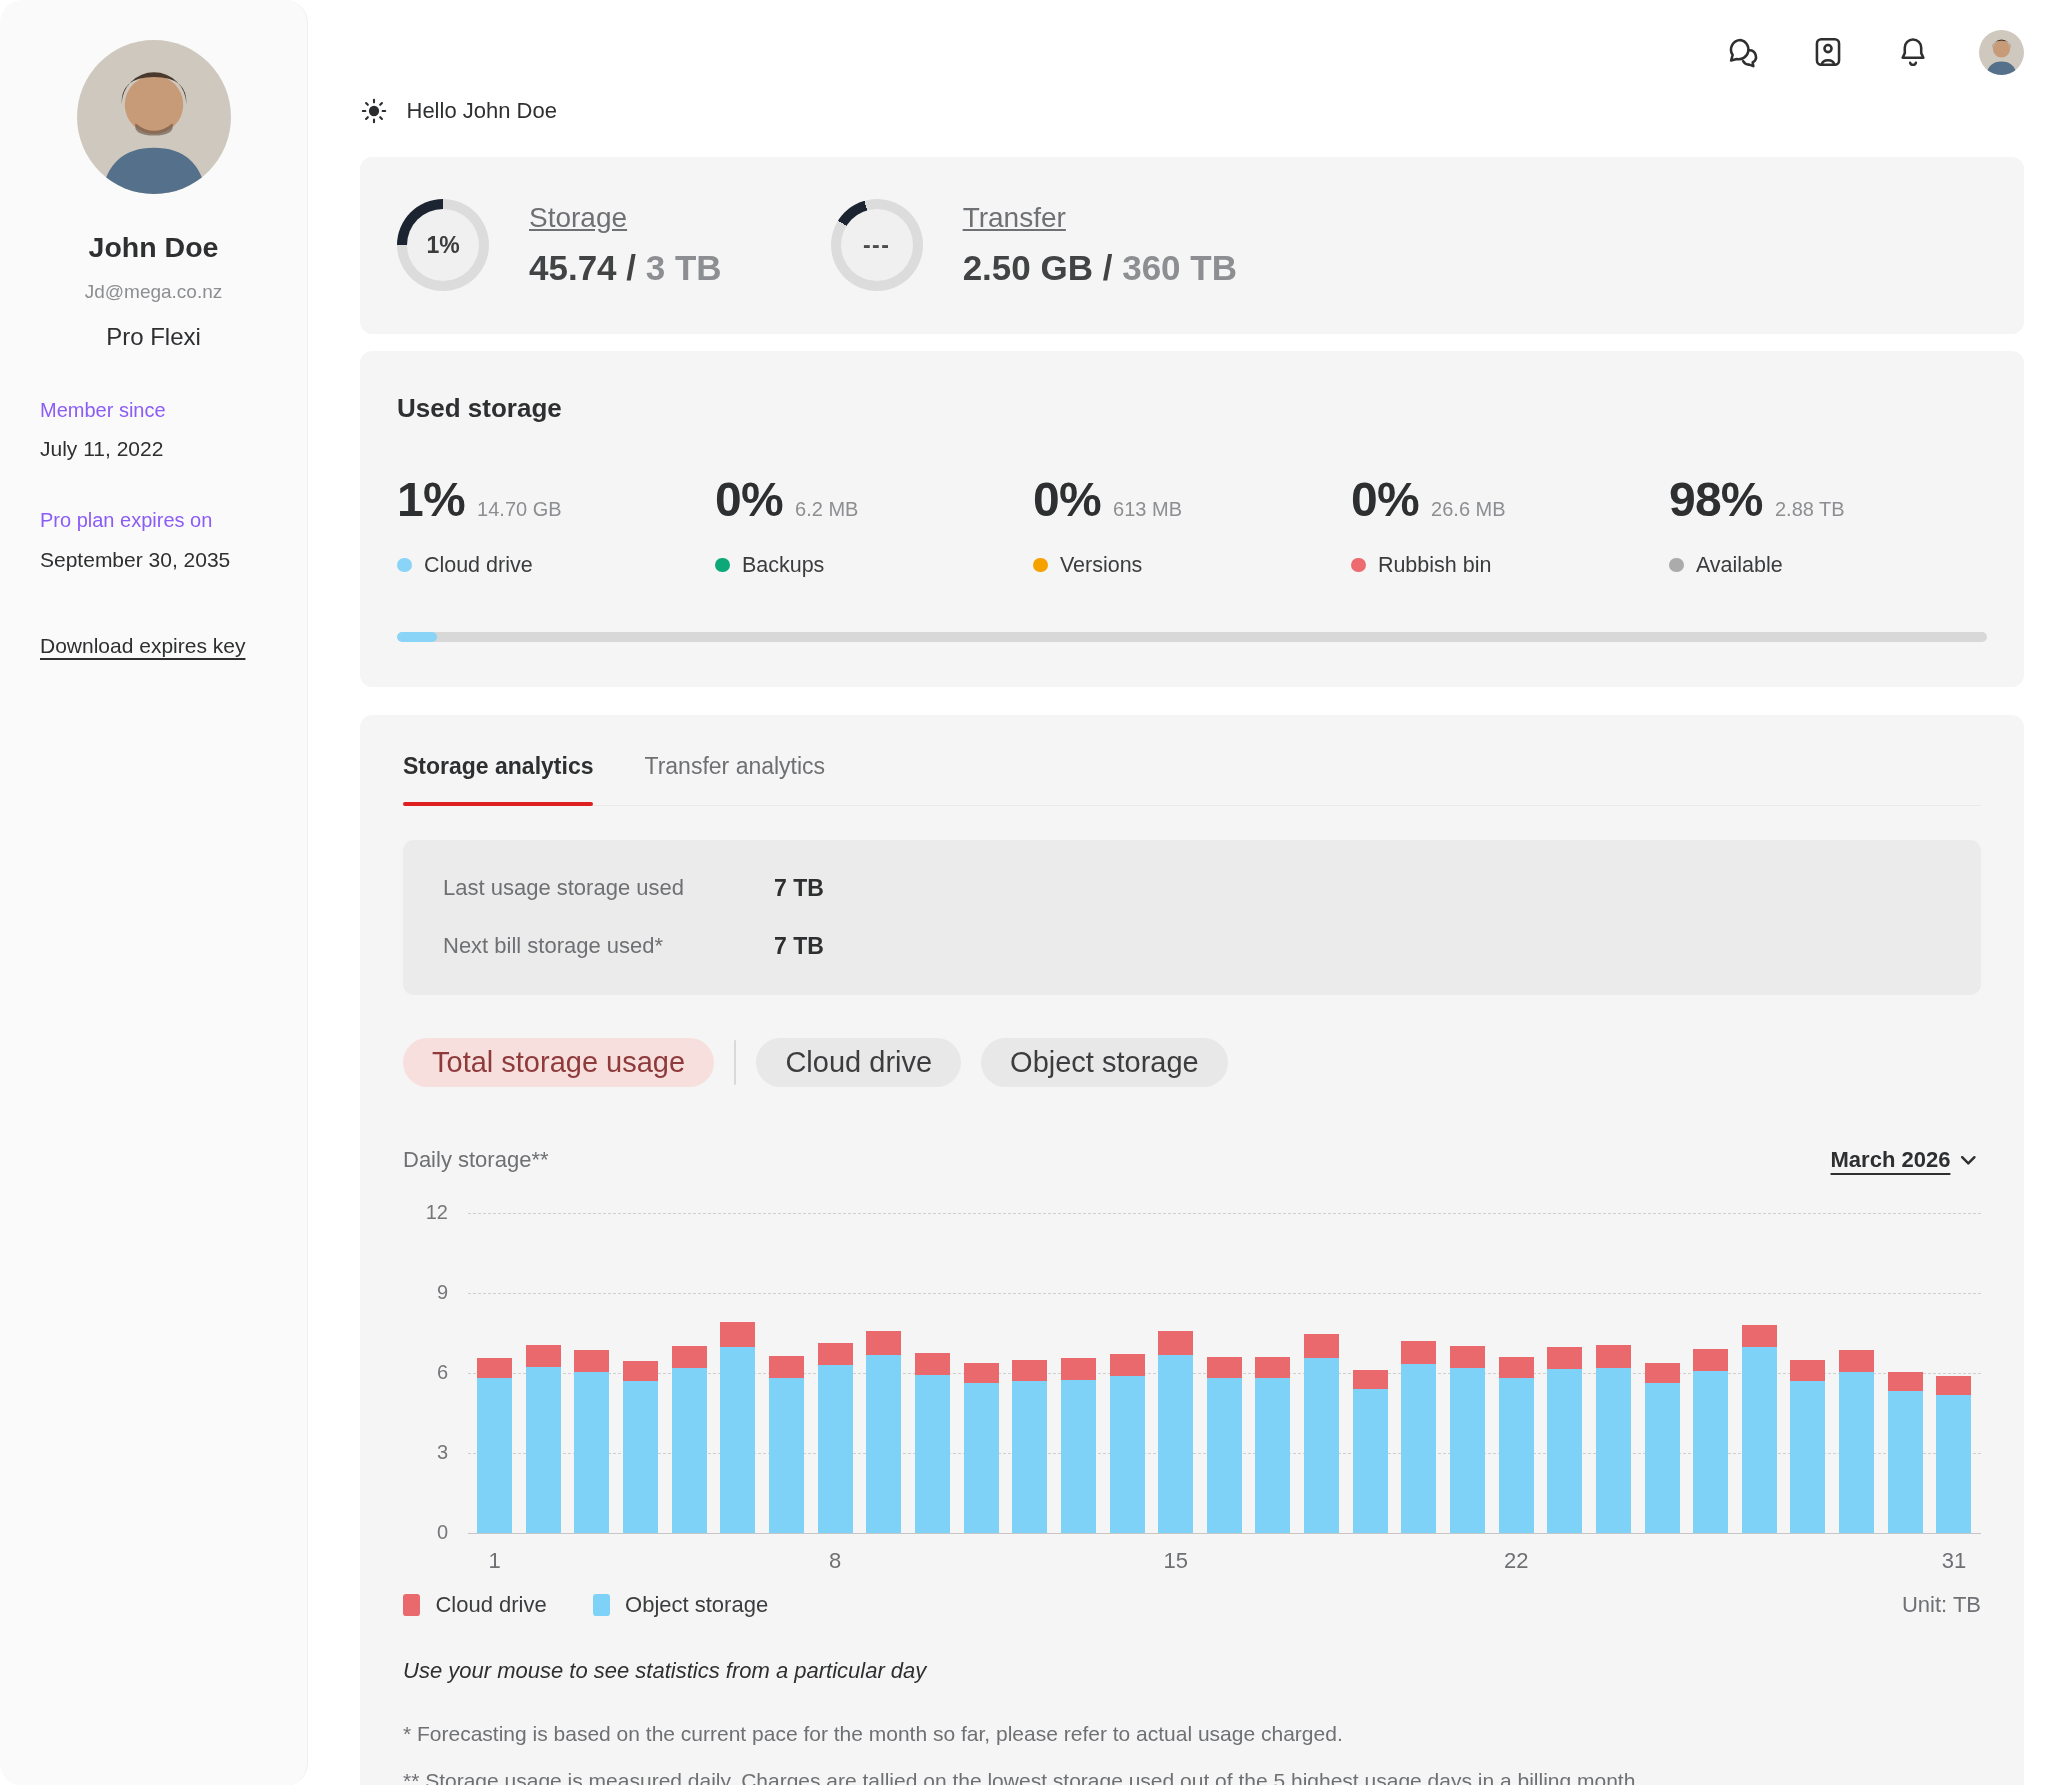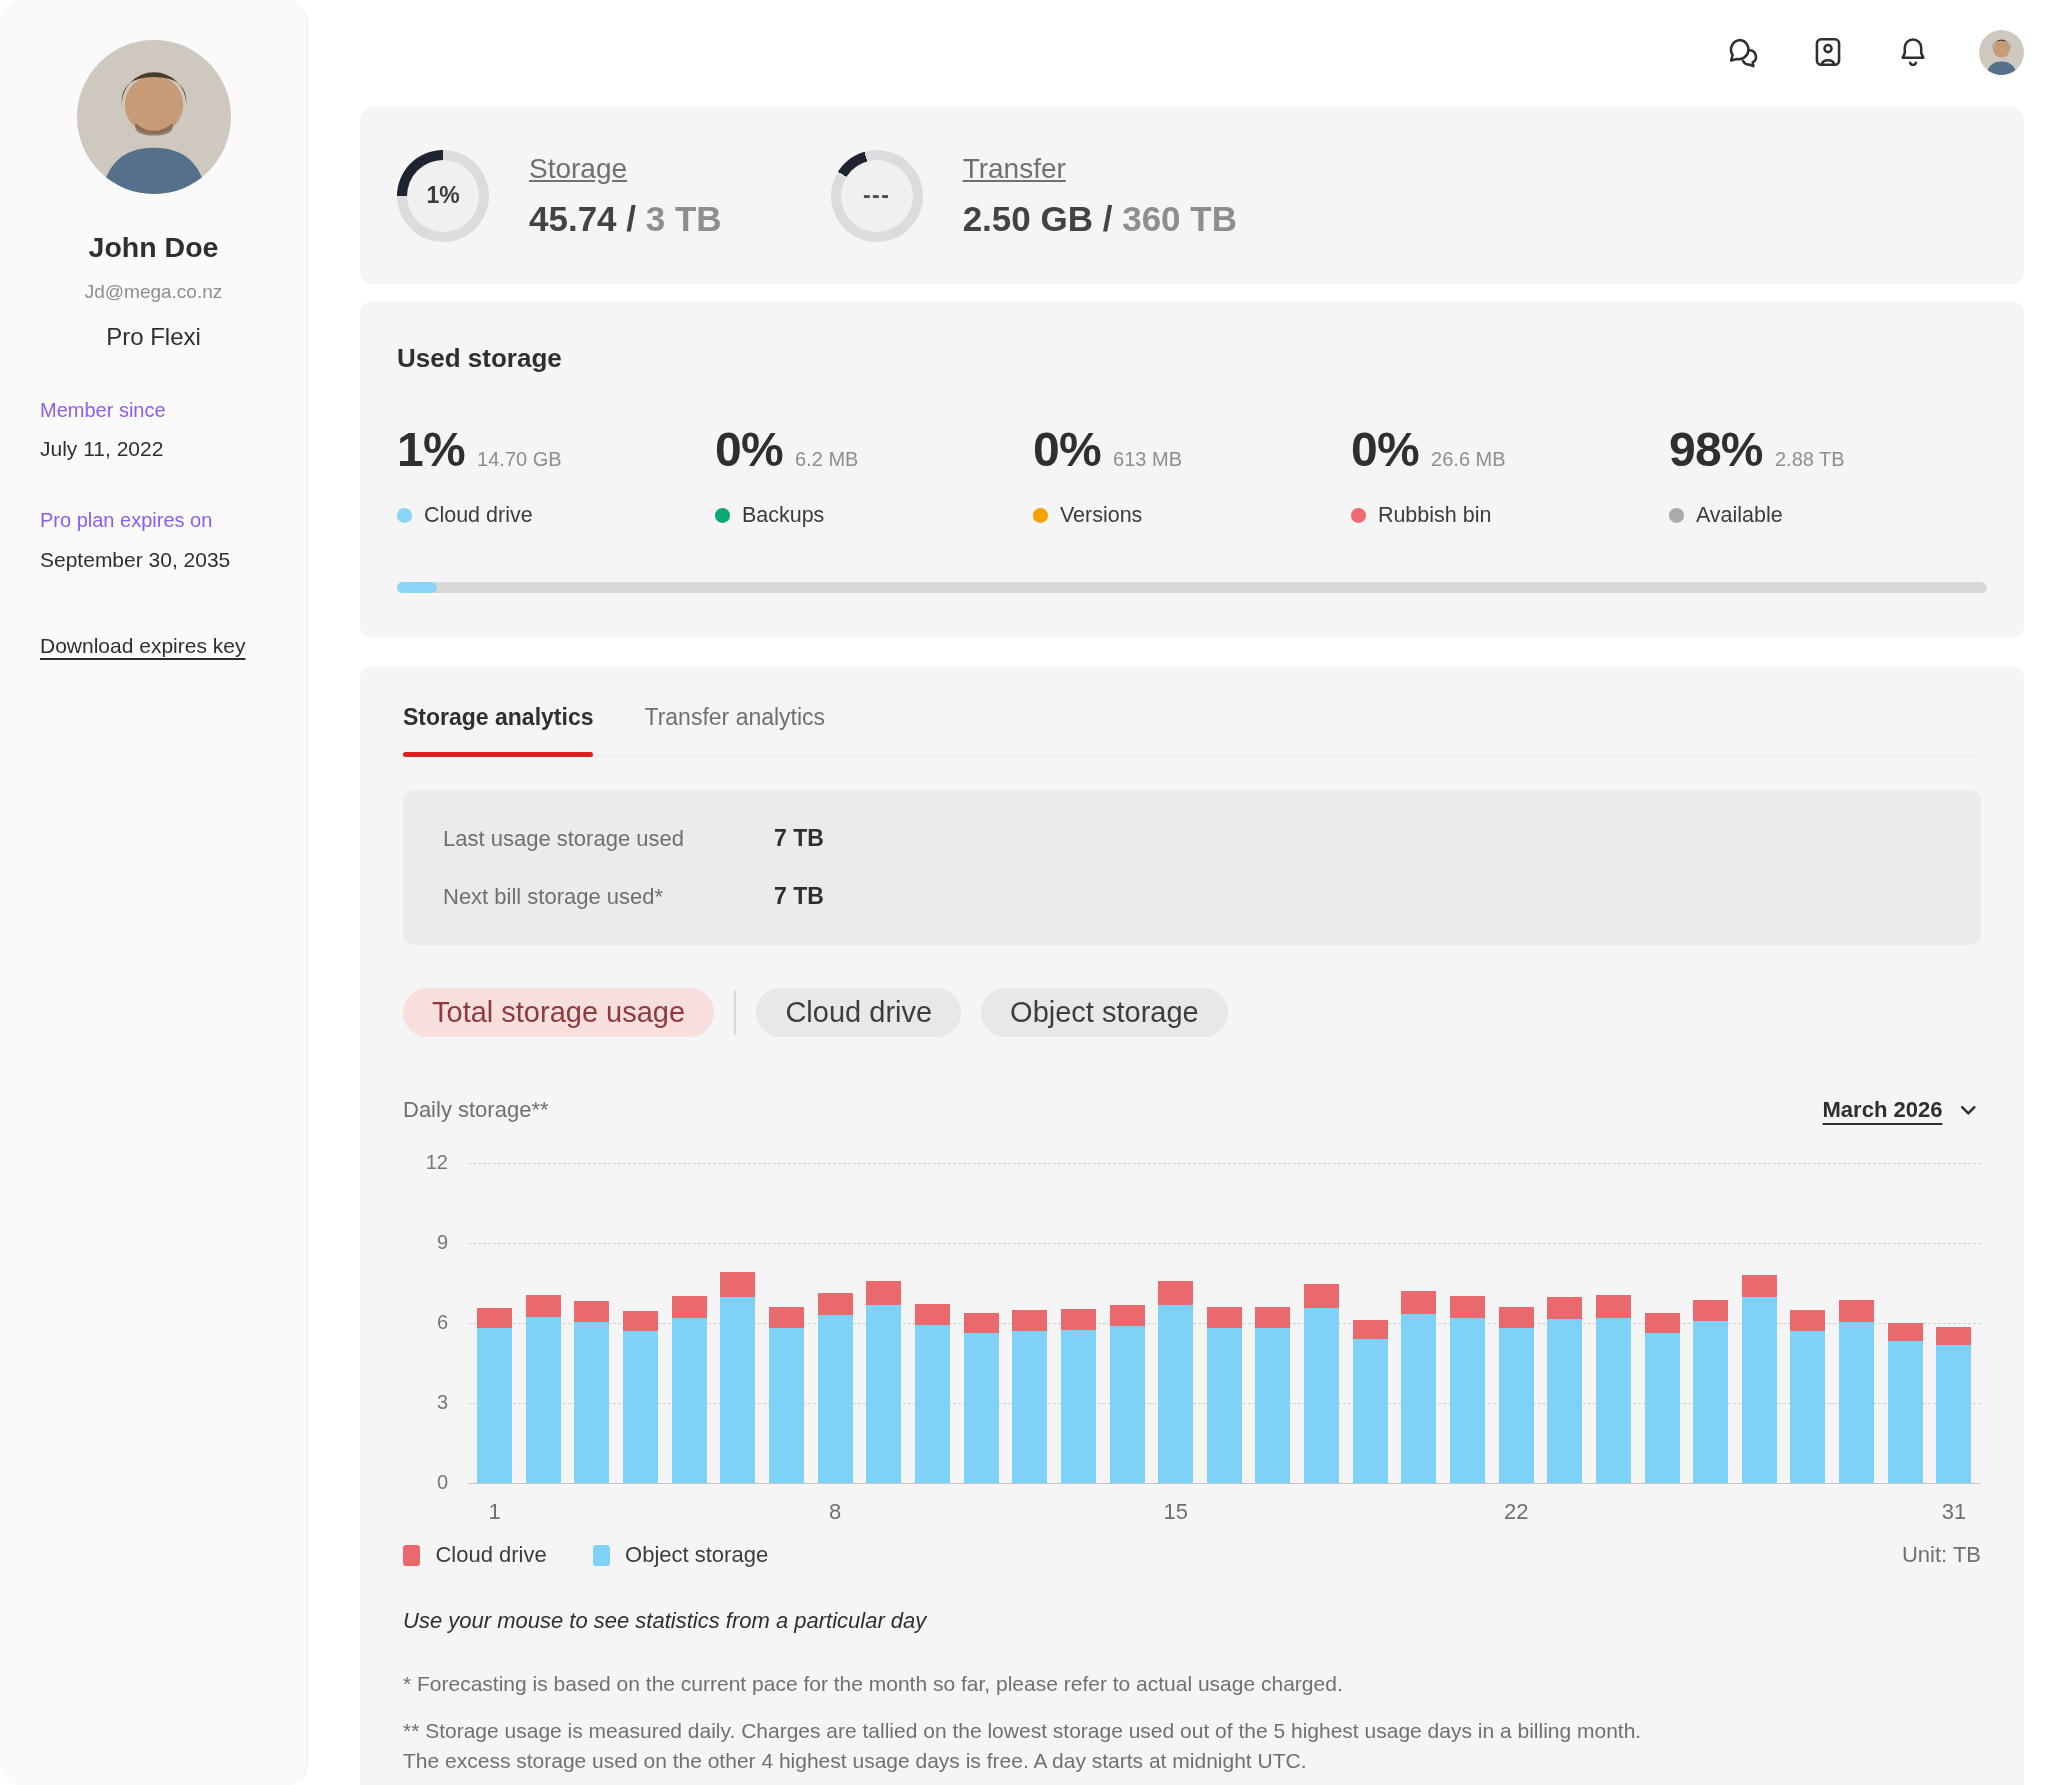--- a/index.html
+++ b/index.html
@@ -69,21 +69,21 @@
   .bill-row + .bill-row { margin-top:31px; }
   .bill-label { width:331px; font-size:22px; color:#6e7073; }
   .bill-value { font-size:23px; font-weight:700; color:#2e2f31; }
   .chips { margin-top:43px; display:flex; align-items:center; gap:20px; }
   .chip { height:49px; padding:0 29px; border-radius:769px; background:#e8e8e8;
     display:flex; align-items:center; font-size:29px; color:#3d3d3f; cursor:pointer; }
   .chip.active { background:#f7dfde; color:#8f3a3b; }
   .chip-divider { width:2.3px; height:45px; background:#d9d9d9; border-radius:1.5px; }
   .daily-row { margin-top:60px; display:flex; align-items:center; justify-content:space-between; }
   .daily-label { font-size:22px; color:#6e7073; }
-  .month-select { display:flex; align-items:center; gap:14px; cursor:pointer; }
+  .month-select { display:flex; align-items:center; gap:6px; cursor:pointer; }
   .month-select span { font-size:22px; font-weight:600; color:#2e2f31;
     text-decoration:underline; text-underline-offset:6.2px; }
   .month-select svg { width:24.6px; height:24.6px; stroke:#2e2f31; fill:none; stroke-width:2.4; stroke-linecap:round; stroke-linejoin:round; }
   
   .chart { margin-top:42px; padding-left:65px; margin-bottom:58px; }
   .plot { position:relative; height:319px; border-bottom:1.5px solid #c6c6c6; }
   .gridline { position:absolute; left:0; right:0; border-top:1.5px dashed #cfcfcf; }
   .ylab { position:absolute; left:-65px; width:45px; text-align:right; font-size:20px; color:#76777a; }
   .bars { position:absolute; inset:0; display:flex; align-items:flex-end; justify-content:space-between; padding:0 9.2px; }
   .bar { width:35px; display:flex; flex-direction:column; justify-content:flex-end; position:relative; }
@@ -160,20 +160,36 @@
     <span class="avatar-small">
       <svg viewBox="0 0 100 100" width="45" height="45">
         <rect width="100" height="100" fill="#cfc8be"></rect>
         <circle cx="50" cy="42" r="19" fill="#c79a78"></circle>
         <path d="M29 42 a21 21 0 0 1 42 0 q1-18-21-18 q-22 0-21 18Z" fill="#4a3a2e"></path>
         <path d="M16 100 q5-30 34-30 q29 0 34 30Z" fill="#55708a"></path>
       </svg>
     </span>
   </div>
 
+  <div class="greeting">
+    <svg viewBox="0 0 24 24">
+      <circle cx="12" cy="12" r="4.4" fill="#2b2c2e"></circle>
+      <g stroke="#2b2c2e" stroke-width="1.8" stroke-linecap="round">
+        <line x1="12" y1="2.4" x2="12" y2="4.6"></line>
+          <line x1="12" y1="19.4" x2="12" y2="21.6"></line>
+        <line x1="2.4" y1="12" x2="4.6" y2="12"></line>
+          <line x1="19.4" y1="12" x2="21.6" y2="12"></line>
+        <line x1="5.2" y1="5.2" x2="6.7" y2="6.7"></line>
+          <line x1="17.3" y1="17.3" x2="18.8" y2="18.8"></line>
+        <line x1="5.2" y1="18.8" x2="6.7" y2="17.3"></line>
+          <line x1="17.3" y1="6.7" x2="18.8" y2="5.2"></line>
+      </g>
+    </svg>
+    <span>Hello John Doe</span>
+  </div>
 
   <div class="card overview">
     <div class="ov-group">
       <div class="gauge gauge-storage">
         <div class="gauge-inner">1%</div>
       </div>
       <div>
         <div class="ov-label">Storage</div>
         <div class="ov-value">
           <span>45.74 /</span>

